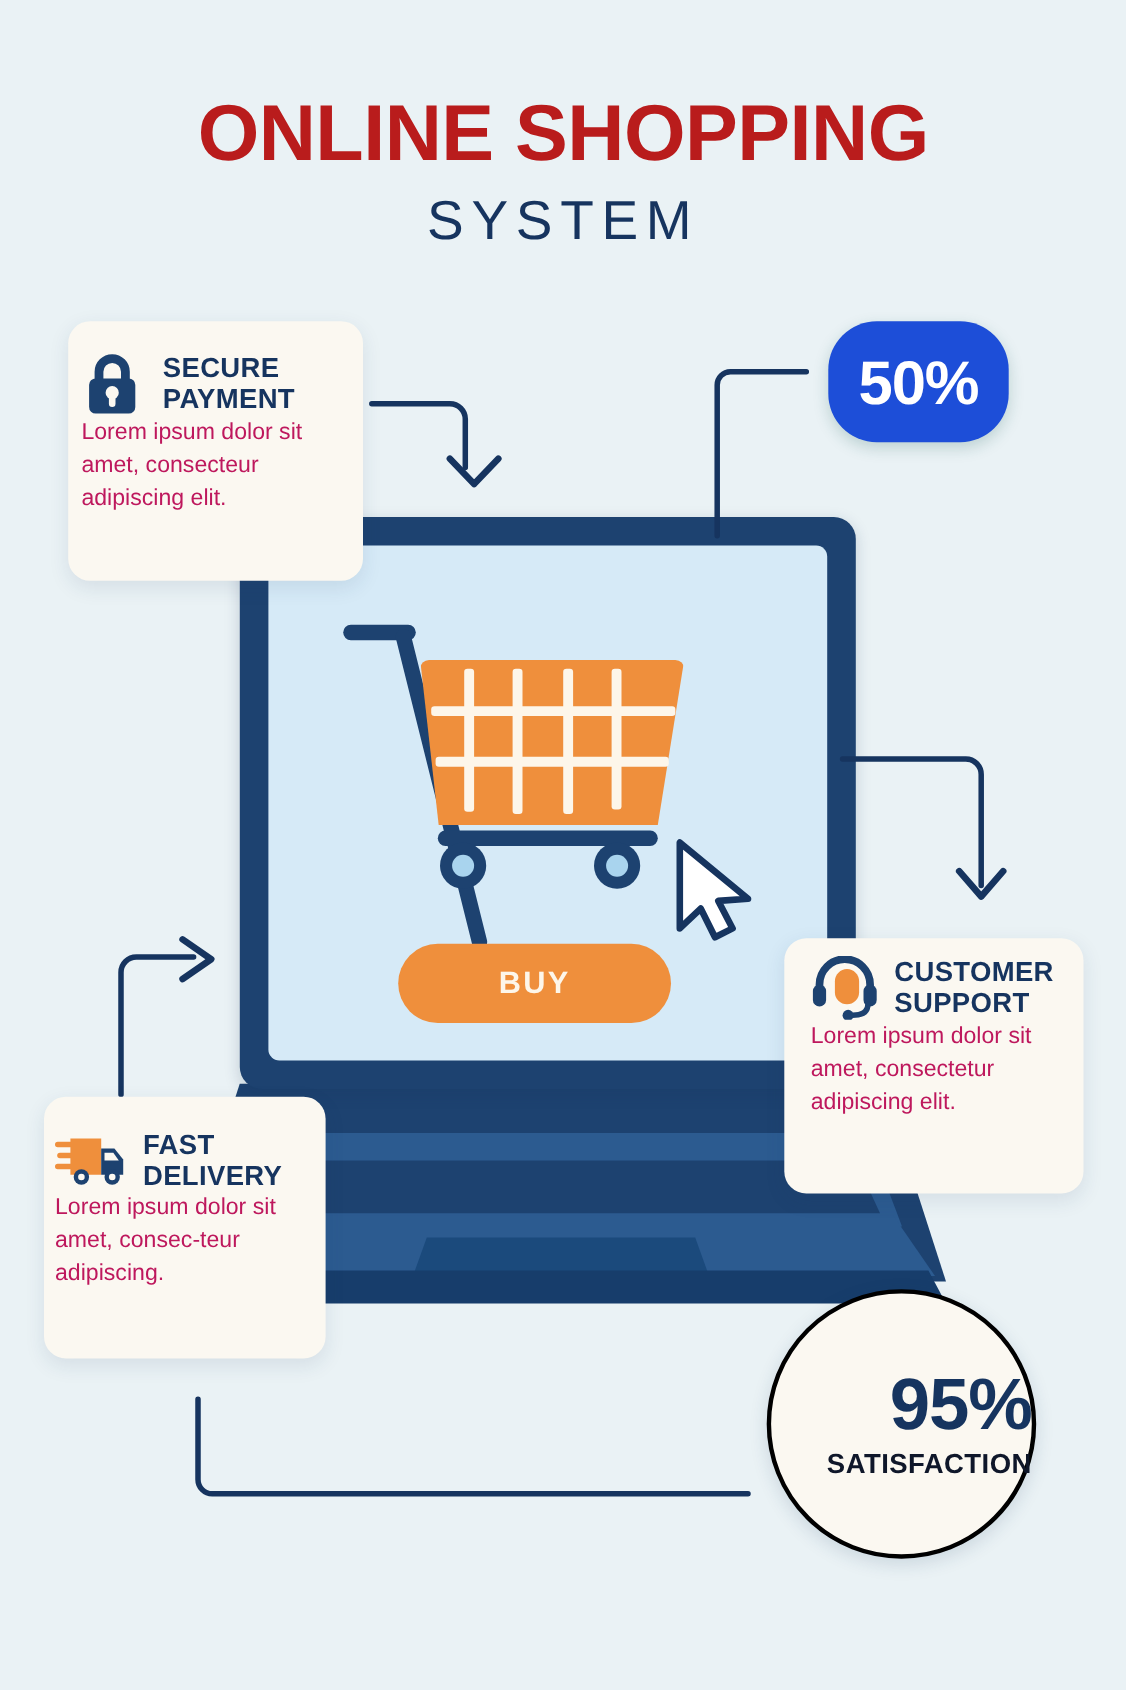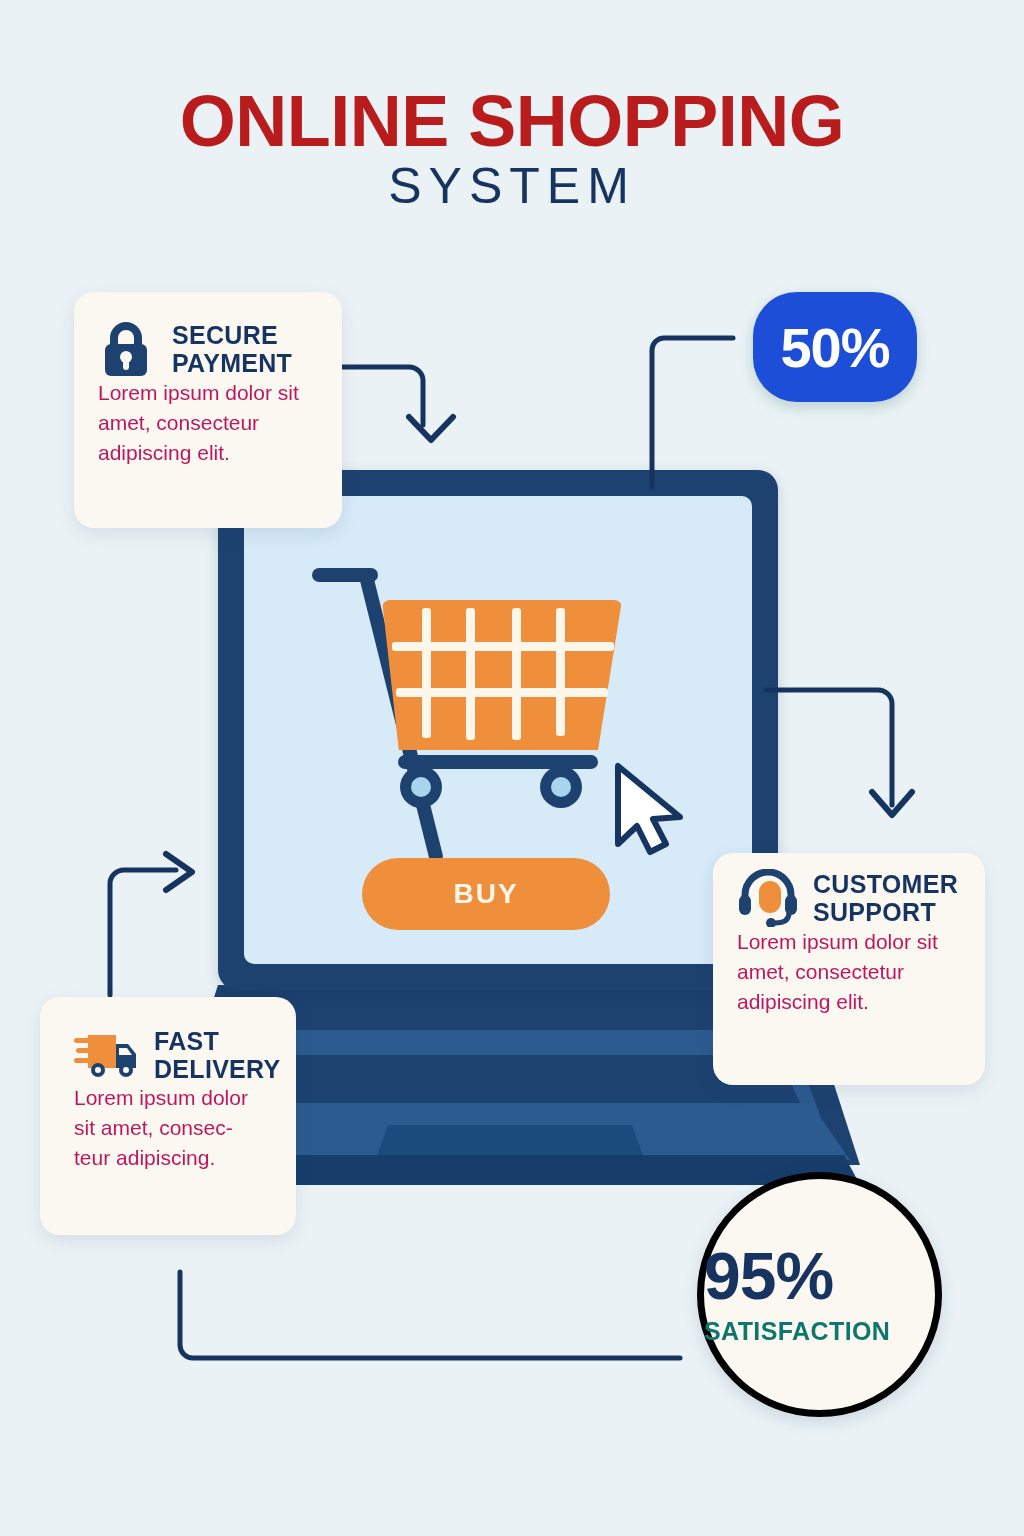--- a/index.html
+++ b/index.html
@@ -13,21 +13,21 @@
   #stage{position:absolute;inset:0;width:1024px;height:1536px;}
 
   
   .title-wrap{position:absolute;top:86px;left:0;width:1024px;text-align:center;}
   .title-main{
     font-size:72px;font-weight:bold;color:#b91c1c;letter-spacing:-0.5px;
     line-height:0.98;white-space:nowrap;
   }
   .title-sub{
     font-size:50px;font-weight:normal;color:#16345f;letter-spacing:7px;
-    margin-top:4px;line-height:1;
+    margin-top:18px;line-height:1;
   }
 
   
   .laptop{position:absolute;left:218px;top:470px;width:560px;height:520px;}
   .laptop-bezel{
     position:absolute;left:0;top:0;width:560px;height:520px;
     background:#1d4270;border-radius:20px;
     box-shadow:0 4px 14px rgba(20,50,90,.18);
   }
   .laptop-screen{
@@ -86,23 +86,23 @@
   .card-ico{flex:0 0 auto;display:block;}
   .card-title{
     font-size:25px;font-weight:bold;color:#16345f;line-height:1.12;
     letter-spacing:.3px;
   }
   .card-body{
     font-size:21px;color:#be185d;line-height:1.42;
     font-weight:normal;
   }
 
-  #card-secure{left:74px;top:292px;width:268px;height:236px;padding:28px 24px;box-sizing:border-box;}
+  #card-secure{left:62px;top:292px;width:268px;height:236px;padding:28px 12px;box-sizing:border-box;}
   #card-secure .card-title{margin-left:4px;}
-  #card-delivery{left:40px;top:997px;width:256px;height:238px;padding:30px 34px;box-sizing:border-box;}
+  #card-delivery{left:40px;top:997px;width:256px;height:238px;padding:30px 10px;box-sizing:border-box;}
   #card-support{left:713px;top:853px;width:272px;height:232px;padding:16px 24px;box-sizing:border-box;}
 
   
   #badge-50{
     position:absolute;left:753px;top:292px;width:164px;height:110px;
     background:#1d4ed8;border-radius:44px;
     display:flex;align-items:center;justify-content:center;
     color:#ffffff;font-size:56px;font-weight:bold;letter-spacing:-1px;
     box-shadow:0 5px 14px rgba(25,90,85,.22);
   }
@@ -111,27 +111,27 @@
     position:absolute;left:36px;top:42px;width:68px;height:5px;
     background:#3c4f80;border-radius:3px;
   }
   #card-50 .mini-text{
     position:absolute;left:36px;top:72px;font-size:23px;color:#23344a;
   }
 
   
   #circle-95{
     position:absolute;left:697px;top:1172px;width:245px;height:245px;
-    border-radius:50%;background:#fbf8f1;border:7px solid #000000;
+    border-radius:50%;background:#fbf8f1;border:4px solid #000000;
     box-sizing:border-box;
-    display:flex;flex-direction:column;align-items:flex-start;justify-content:center;
+    display:flex;flex-direction:column;align-items:flex-end;justify-content:center;
     box-shadow:0 5px 16px rgba(25,60,100,.15);
   }
   #circle-95 .big{font-size:66px;font-weight:bold;color:#16345f;line-height:1;letter-spacing:-1px;}
-  #circle-95 .lbl{font-size:25px;font-weight:bold;color:#0f766e;letter-spacing:.4px;margin-top:8px;}
+  #circle-95 .lbl{font-size:25px;font-weight:bold;color:#0f172a;letter-spacing:.4px;margin-top:8px;}
 
   .connectors{position:absolute;left:0;top:0;width:1024px;height:1536px;pointer-events:none;}
 </style>
 </head>
 <body>
 
 <div id="stage">
 
   <div class="title-wrap">
     <div class="title-main">ONLINE SHOPPING</div>

